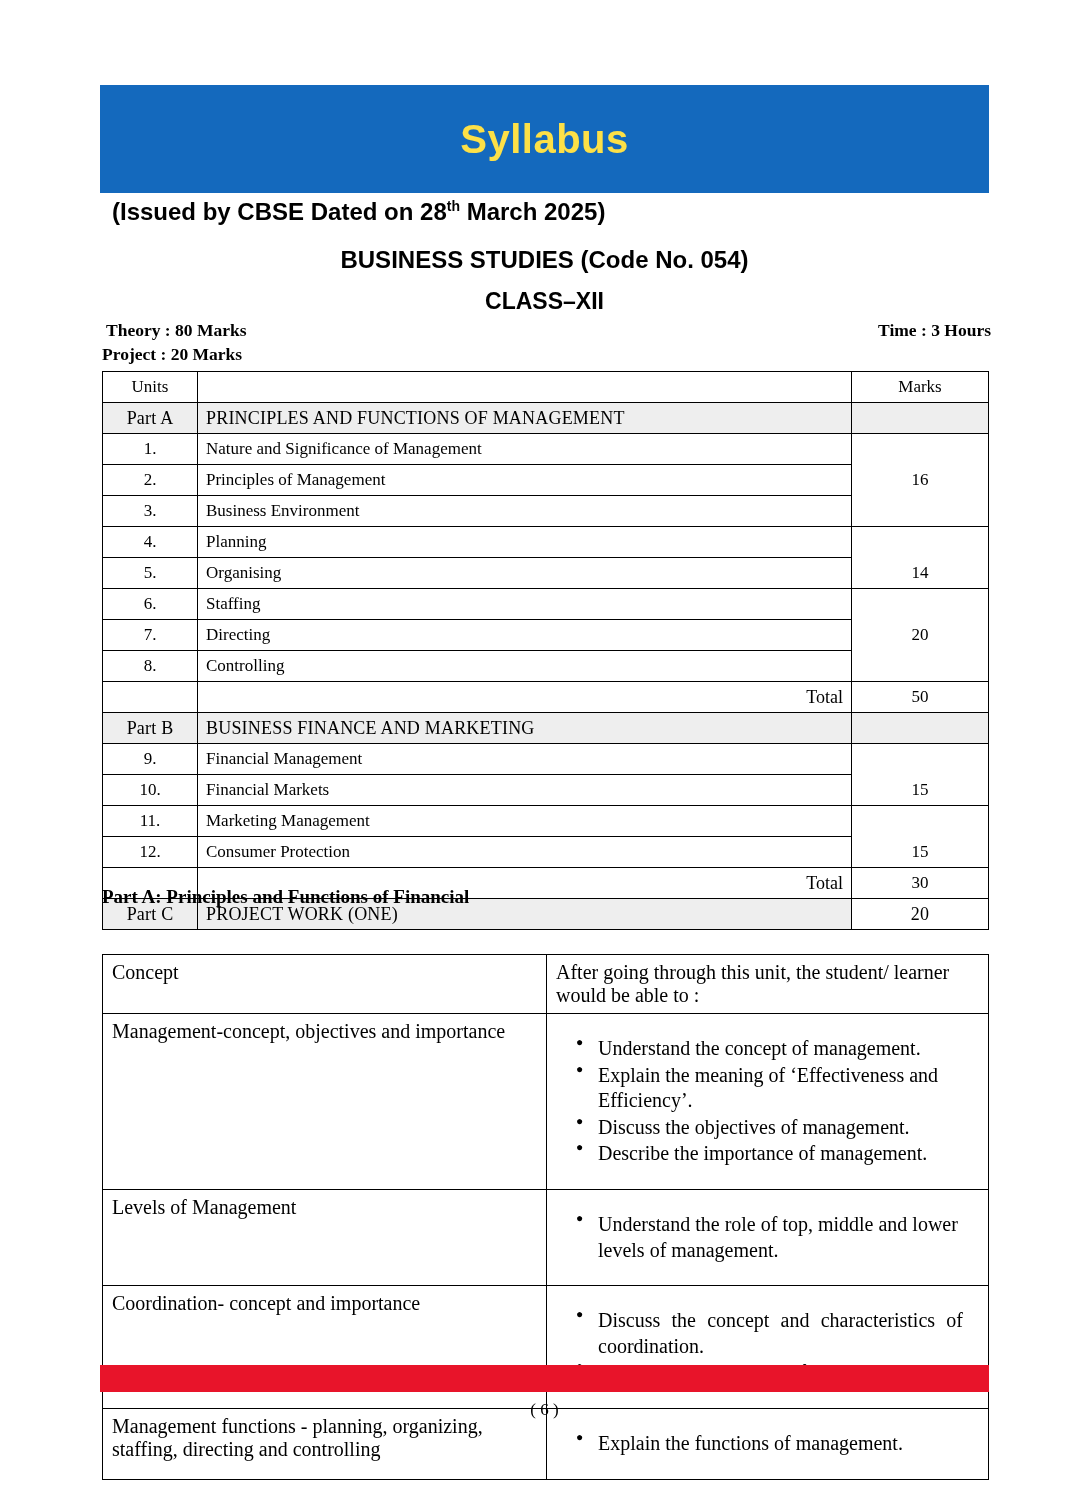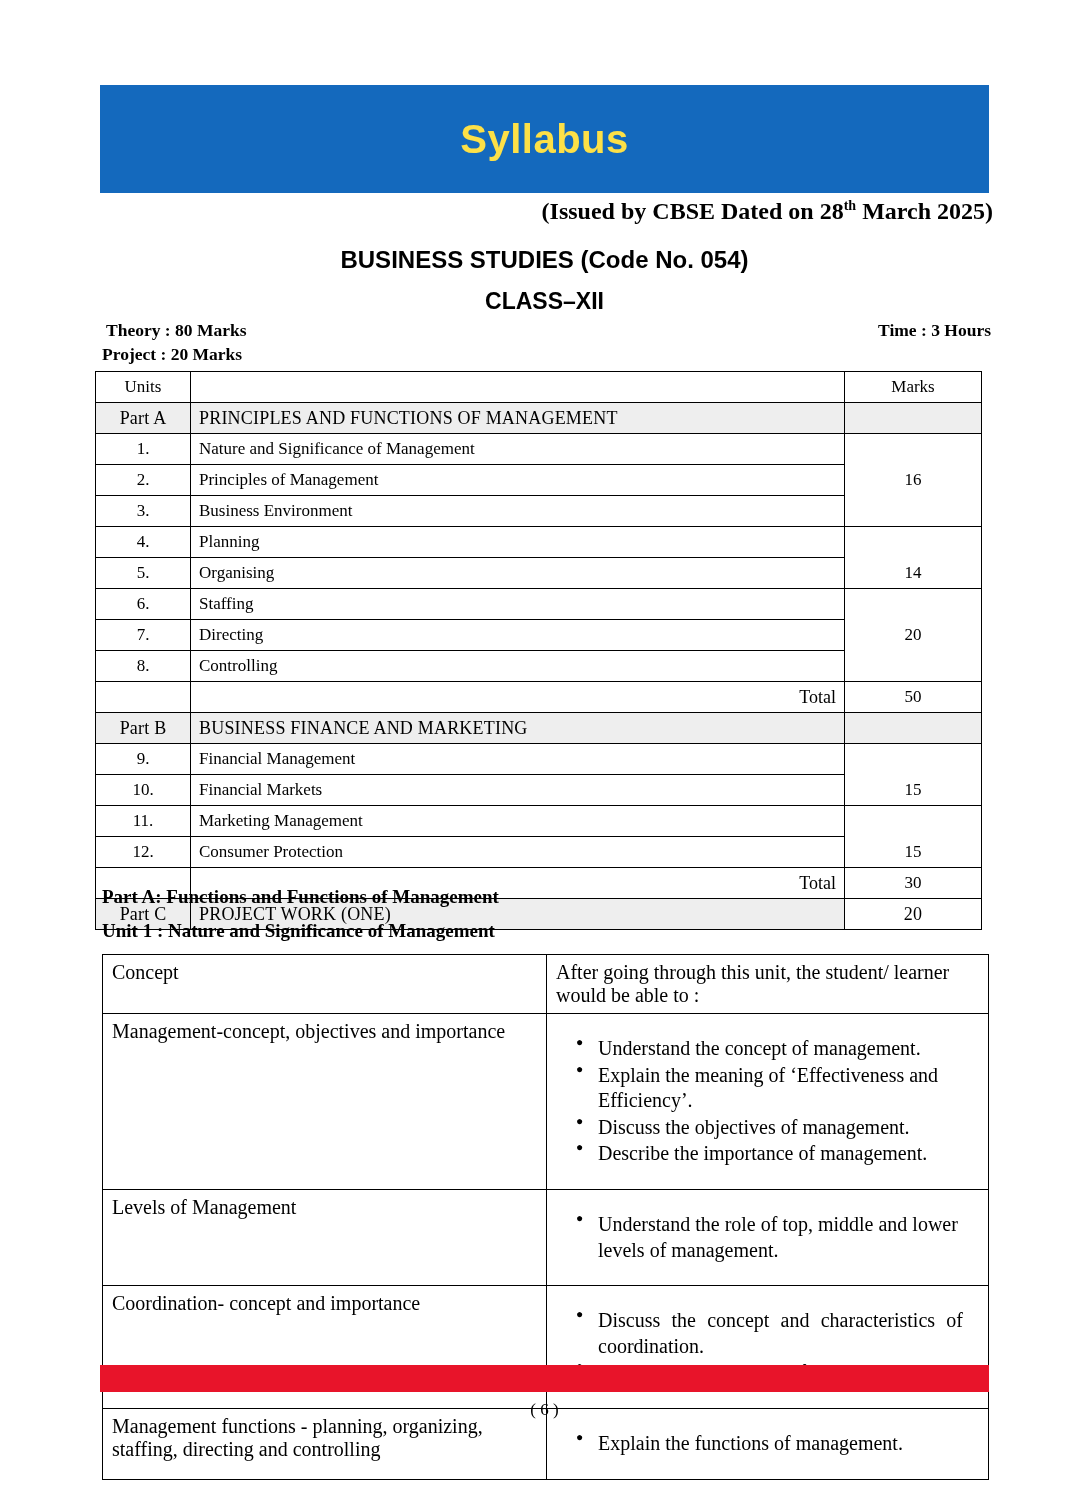--- a/index.html
+++ b/index.html
@@ -34,25 +34,25 @@
   }
   .banner-title {
     color: #fde047;
     font-family: "Liberation Sans", sans-serif;
     font-weight: bold;
     font-size: 40px;
     letter-spacing: 0.5px;
   }
   .issued {
     position: absolute;
-    left: 104px;
+    left: 112px;
     top: 198px;
     width: 889px;
-    text-align: right;
-    font-family: Liberation Serif, serif;
+    text-align: left;
+    font-family: Liberation Sans, sans-serif;
     font-weight: bold;
     font-size: 24px;
   }
   .issued sup { font-size: 14px; }
   .subject {
     position: absolute;
     left: 100px;
     top: 246px;
     width: 889px;
     text-align: center;
@@ -81,21 +81,21 @@
   .marksrow .left { position: absolute; left: 4px; top: 0; }
   .marksrow .right { position: absolute; right: 0; top: 0; }
   .marksrow .left2 { position: absolute; left: 0; top: 24px; }
 
   
   table {
     border-collapse: collapse;
   }
   .units-table {
     position: absolute;
-    left: 95px;
+    left: 102px;
     top: 371px;
     width: 887px;
     font-size: 17px;
   }
   .units-table td {
     border: 1px solid #000;
     padding: 3px 8px;
     height: 24px;
     vertical-align: middle;
   }
@@ -302,22 +302,21 @@
       </tr>
 
       <tr class="partrow">
         <td class="c-unit">Part C</td>
         <td class="c-topic">PROJECT WORK (ONE)</td>
         <td class="c-marks" style="background:#ffffff;">20</td>
       </tr>
     </tbody>
   </table>
 
-  <div class="parta-heading">Part A: Functions and Functions of Management</div>
-  <div class="unit1-heading">Unit 1 : Nature and Significance of Management</div>
+  <div class="parta-heading">Part A: Principles and Functions of Financial</div>
 
   <table class="concept-table">
     <tbody>
       <tr>
         <td class="c-concept">Concept</td>
         <td>After going through this unit, the student/ learner would be able to :</td>
       </tr>
 
       <tr>
         <td class="c-concept">Management-concept, objectives and importance</td>

